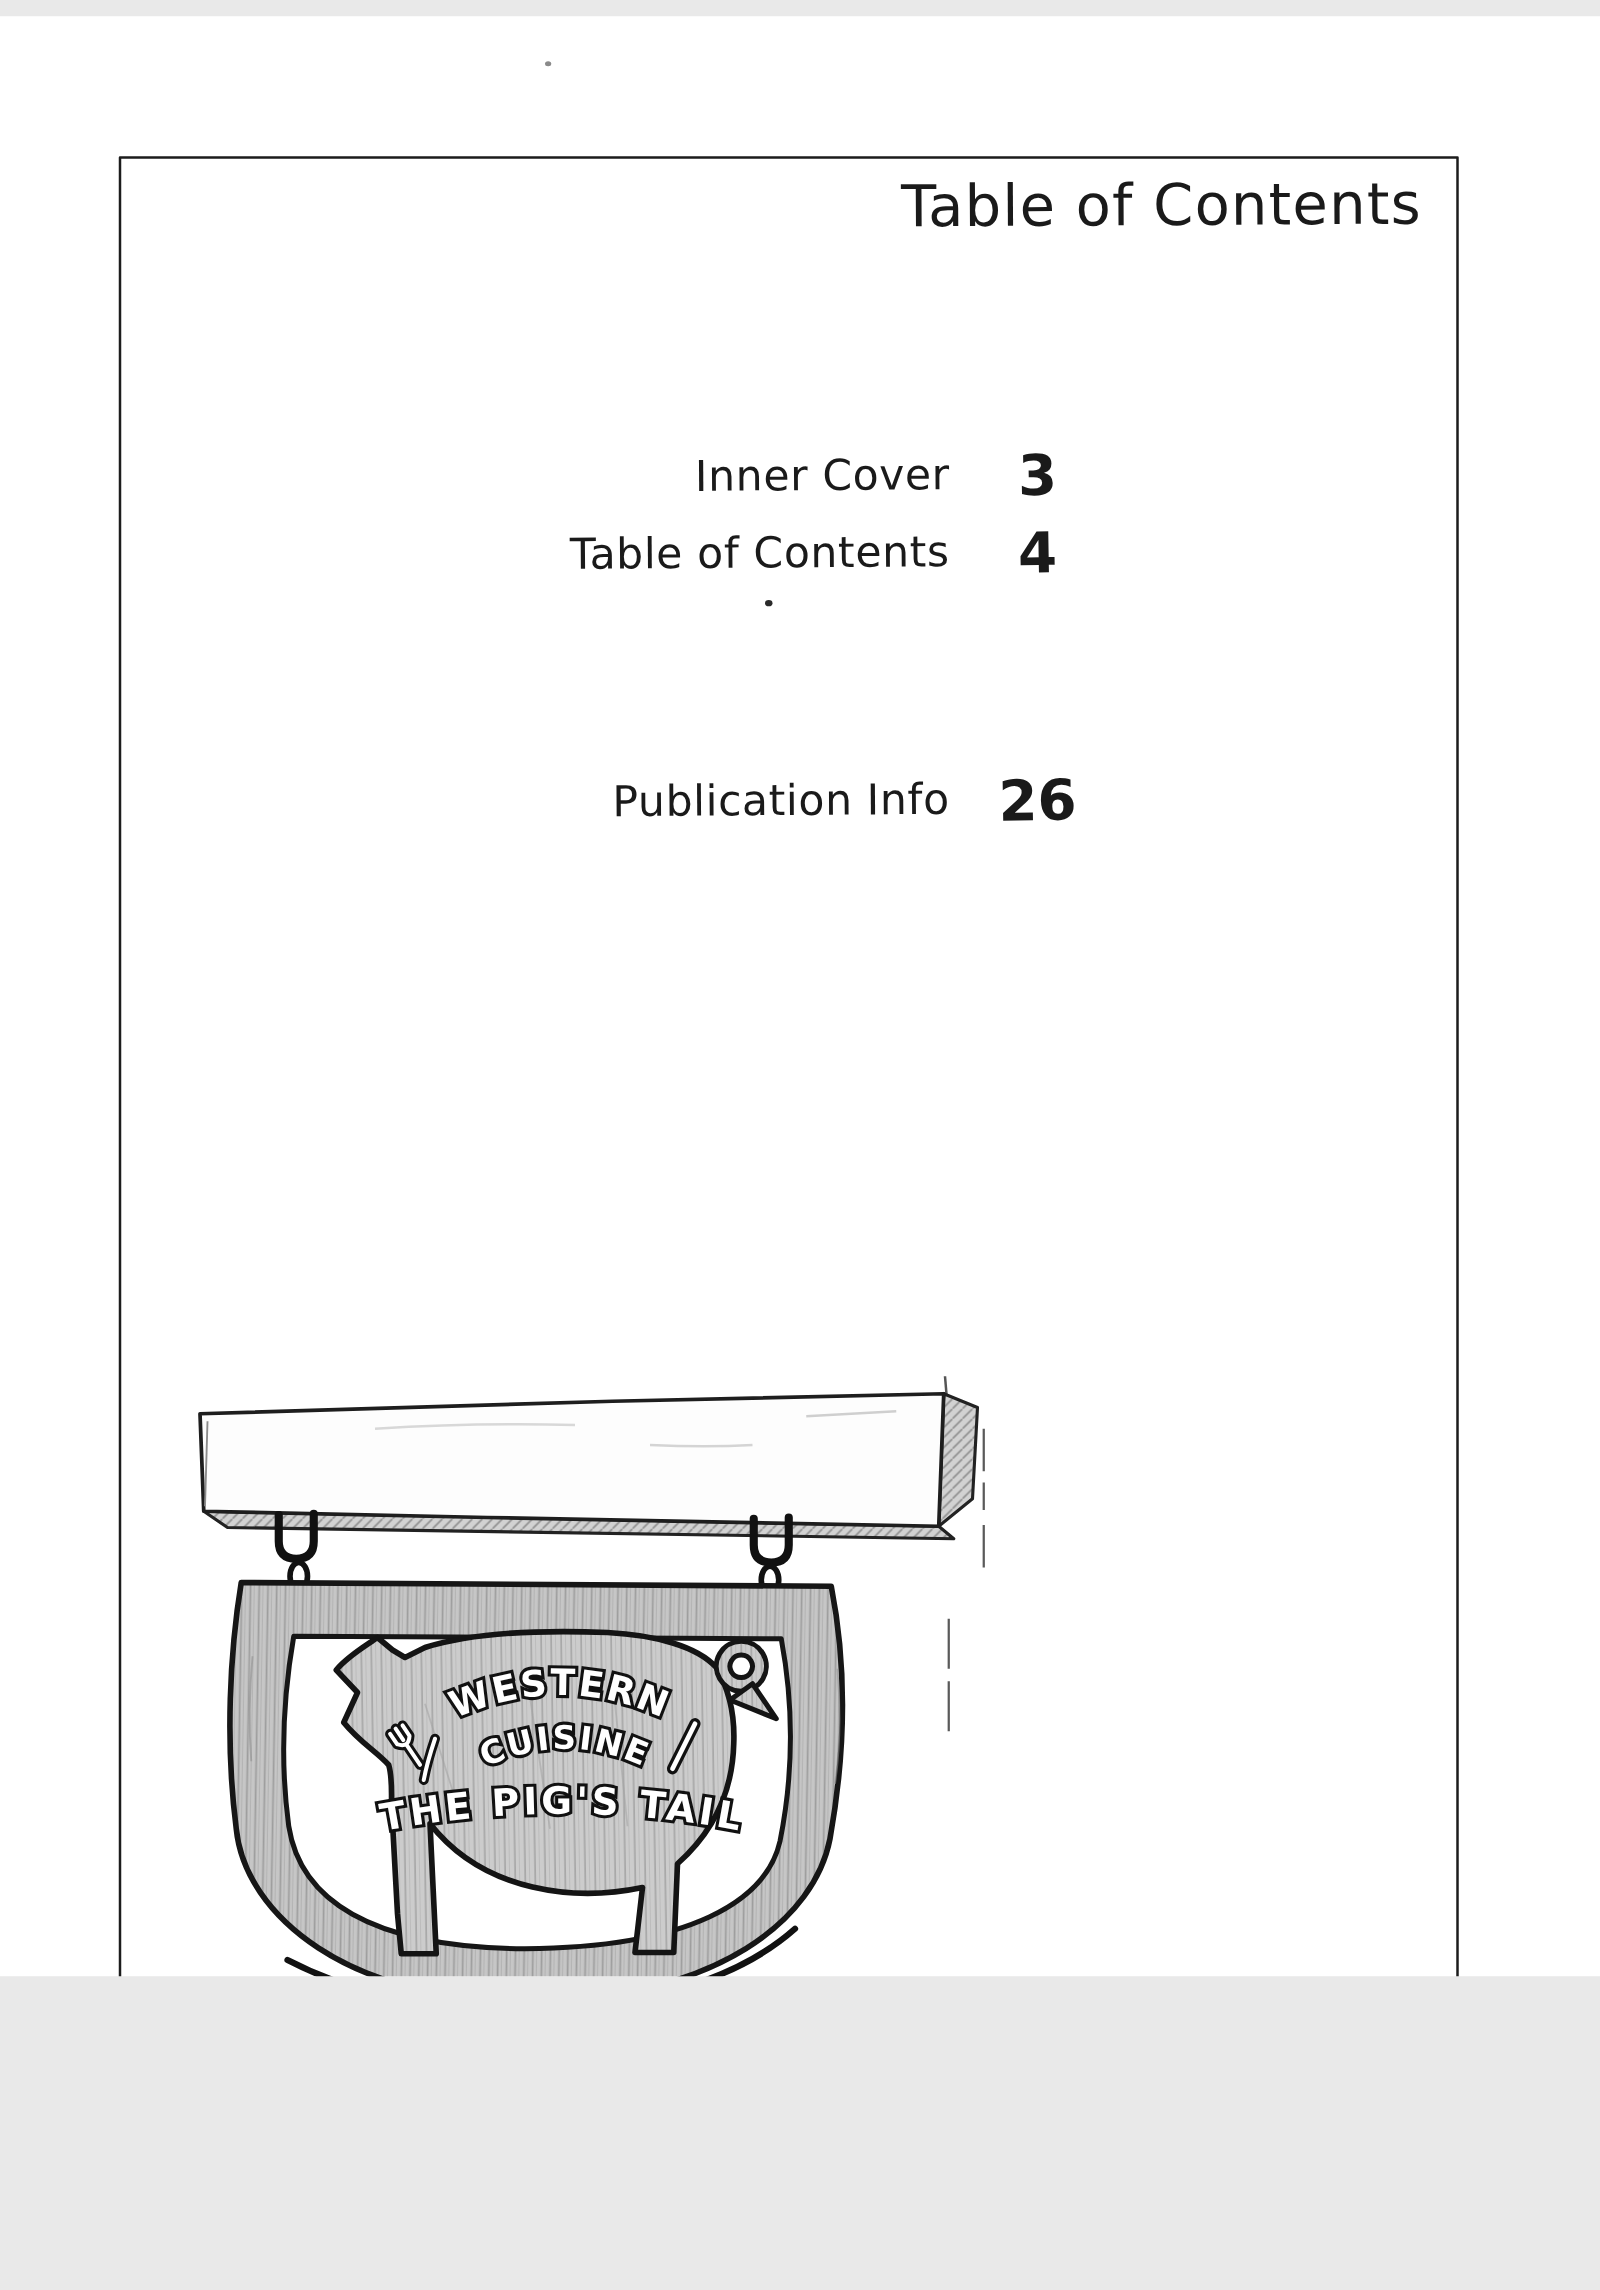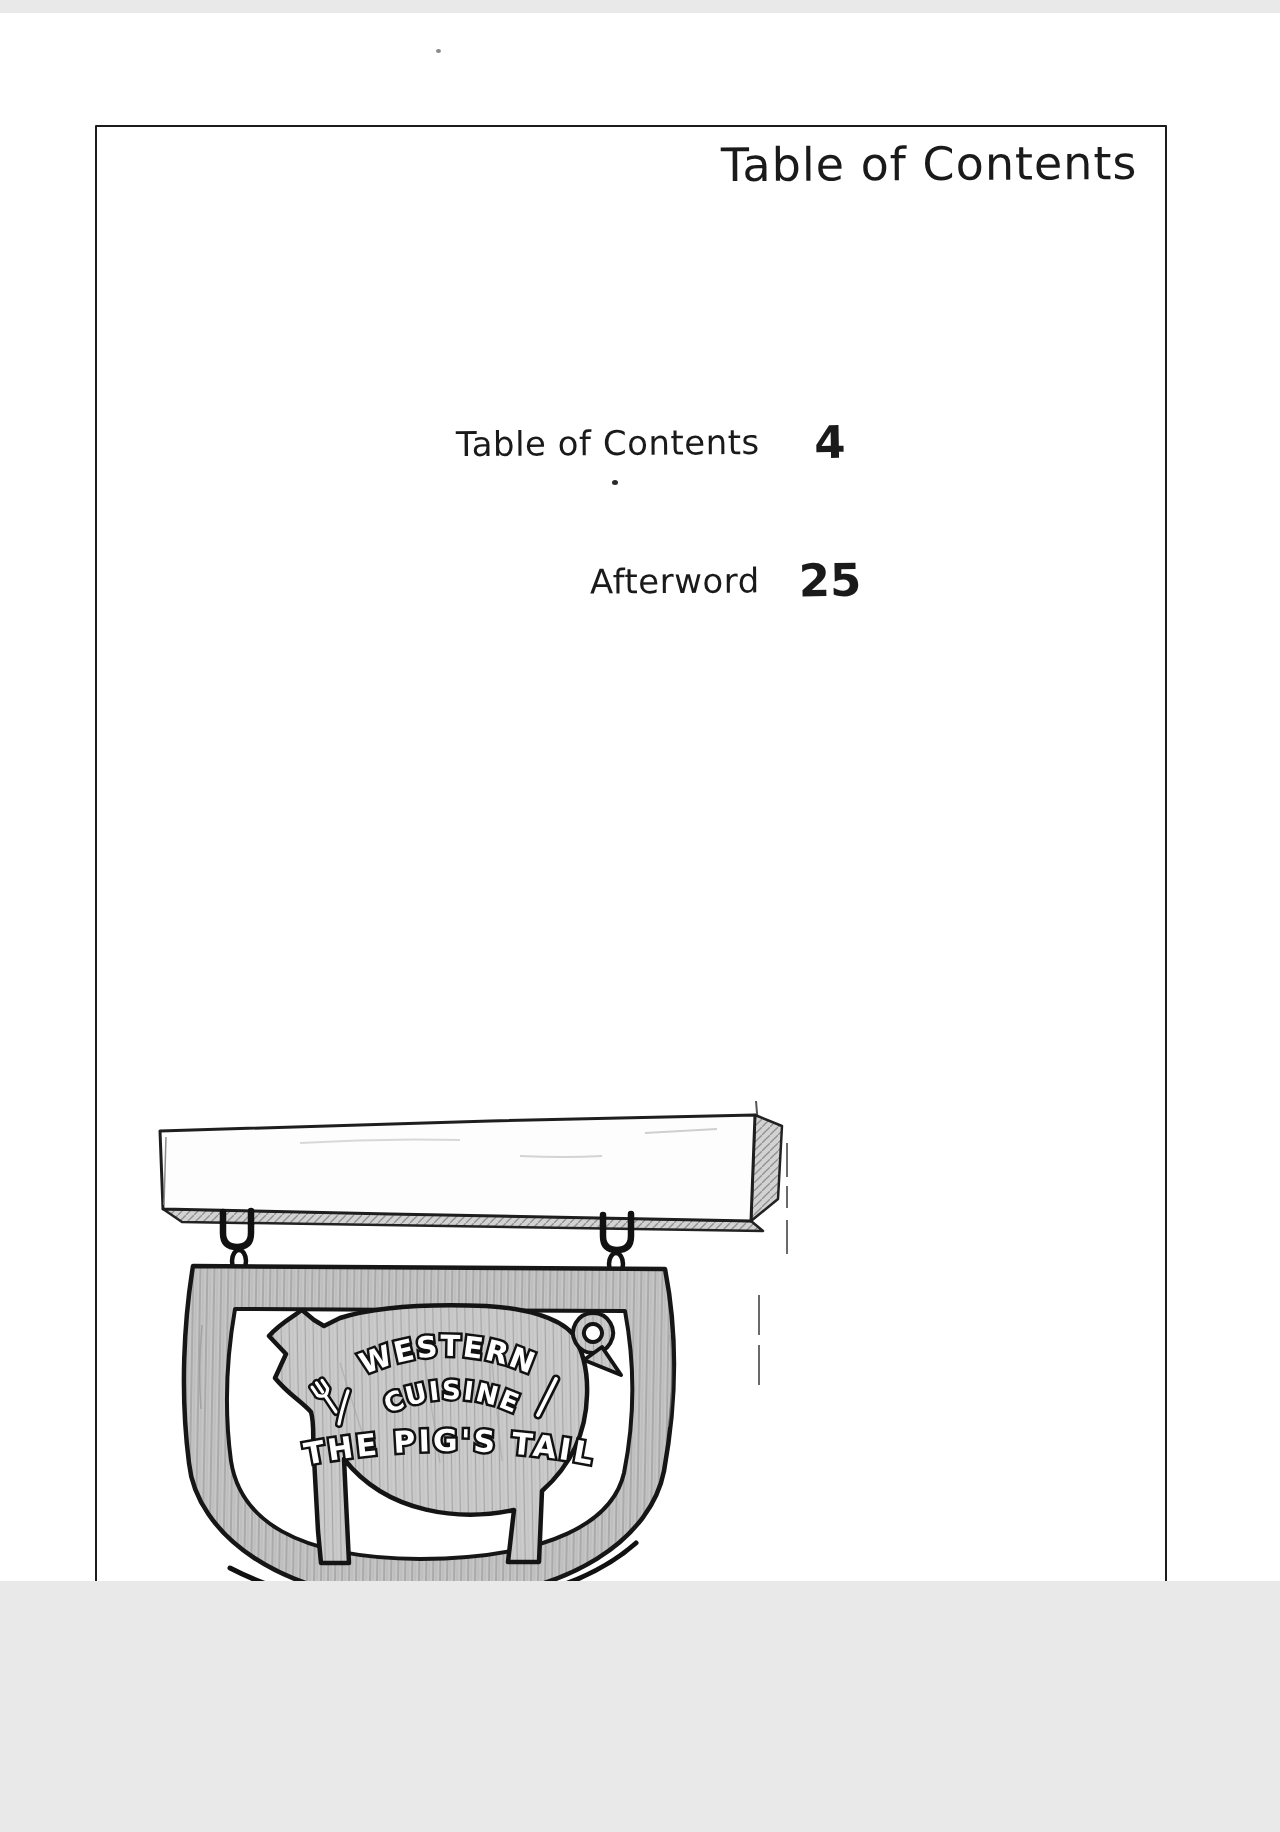--- a/index.html
+++ b/index.html
@@ -40,27 +40,31 @@
 <div class="canvas">
 
   <div class="speck speck-a"></div>
   <div class="speck speck-b"></div>
 
   <div class="frame"></div>
 
   <div class="page-title">Table of Contents</div>
 
   <div class="toc">
+    <div class="toc-row" style="top:336px">
+      <span class="toc-label">Inner Cover</span>
+      <span class="toc-num">3</span>
+    </div>
     <div class="toc-row" style="top:398px">
       <span class="toc-label">Table of Contents</span>
       <span class="toc-num">4</span>
     </div>
-    <div class="toc-row" style="top:536px">
-      <span class="toc-label">Afterword</span>
-      <span class="toc-num">25</span>
+    <div class="toc-row" style="top:596px">
+      <span class="toc-label">Publication Info</span>
+      <span class="toc-num">26</span>
     </div>
   </div>
 
   <svg class="illustration" viewBox="0 0 720 580">
     <defs>
       <pattern id="wood" width="7" height="14" patternUnits="userSpaceOnUse" patternTransform="rotate(1)">
         <rect width="7" height="14" fill="#c6c6c6"></rect>
         <path d="M2,0 V14" stroke="#9e9e9e" stroke-width="1.4"></path>
         <path d="M5,0 V14" stroke="#b4b4b4" stroke-width="0.9"></path>
       </pattern>

